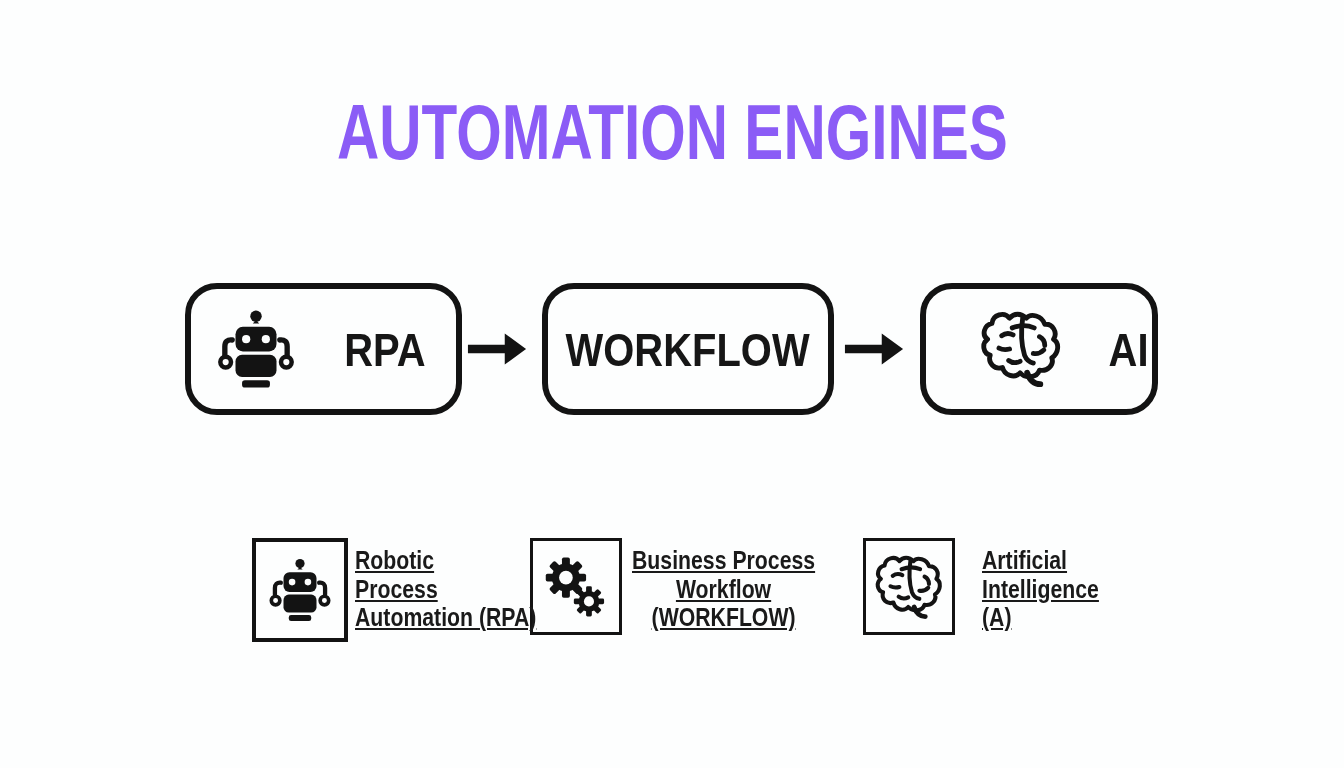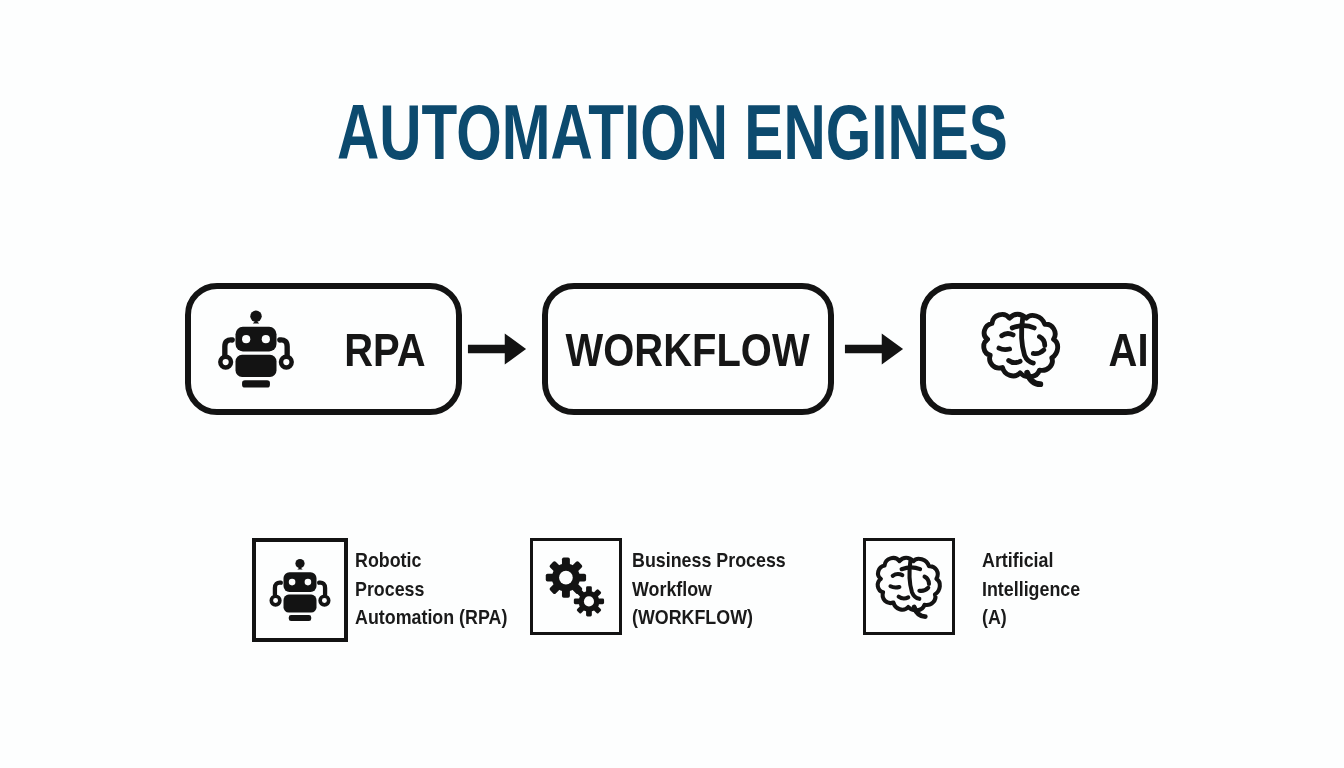--- a/index.html
+++ b/index.html
@@ -9,21 +9,21 @@
     font-family:"Liberation Sans","DejaVu Sans",sans-serif;
     color:#131313;
     overflow:hidden;
   }
   #canvas{position:relative;width:1344px;height:768px;background:#fdfefe;}
 
   
   .title{
     position:absolute;top:94px;left:0;width:1344px;
     text-align:center;font-size:77px;font-weight:700;line-height:1;
-    color:#0c4a6e;white-space:nowrap;
+    color:#8b5cf6;white-space:nowrap;
   }
   .title .squeeze{display:inline-block;transform:scaleX(0.76);transform-origin:center;}
 
   
   .node{
     position:absolute;top:283px;height:132px;
     border:6px solid #131313;border-radius:32px;background:#fdfefe;
     box-sizing:border-box;
     display:flex;align-items:center;justify-content:center;gap:40px;
   }
@@ -53,24 +53,24 @@
   }
   .legend-box-1{left:252px;top:538px;width:96px;height:104px;border-width:4px;}
   .legend-box-2{left:530px;top:538px;width:92px;height:97px;}
   .legend-box-3{left:863px;top:538px;width:92px;height:97px;}
   .icon-robot-legend{width:66px;height:74px;}
   .icon-gears-legend{width:72px;height:72px;}
   .icon-brain-legend{width:74px;height:74px;}
 
   .legend-text{
     position:absolute;z-index:3;color:#1a1a1a;
-    font-size:21px;font-weight:700;line-height:28.5px;white-space:nowrap;
+    font-size:25px;font-weight:700;line-height:28.5px;white-space:nowrap;text-decoration:underline;
   }
   .legend-text-1{left:355px;top:546px;}
-  .legend-text-2{left:632px;top:546px;}
+  .legend-text-2{left:632px;top:546px;text-align:center;}
   .legend-text-3{left:967px;top:546px;margin-left:15px;}
   .legend-text .line{transform:scaleX(0.85);transform-origin:left center;}
 </style>
 </head>
 <body>
 
 <svg width="0" height="0" style="position:absolute" aria-hidden="true">
   <defs>
     <g id="def-robot">
       <circle cx="50" cy="10" r="7" fill="currentColor"></circle>

